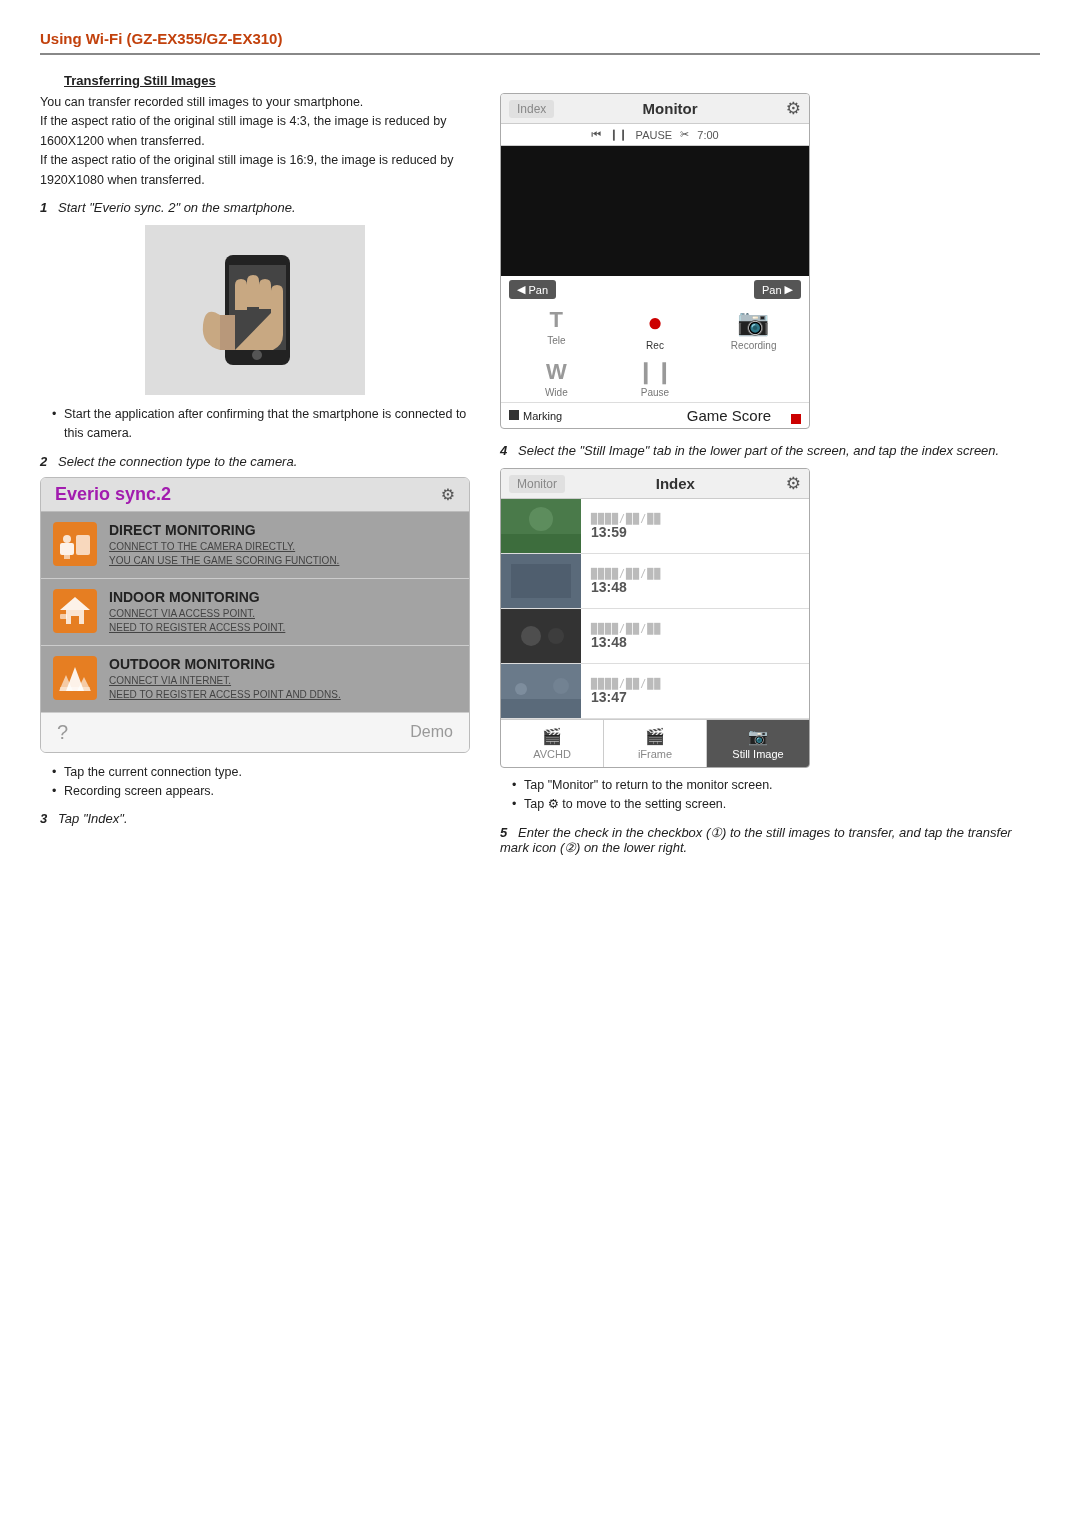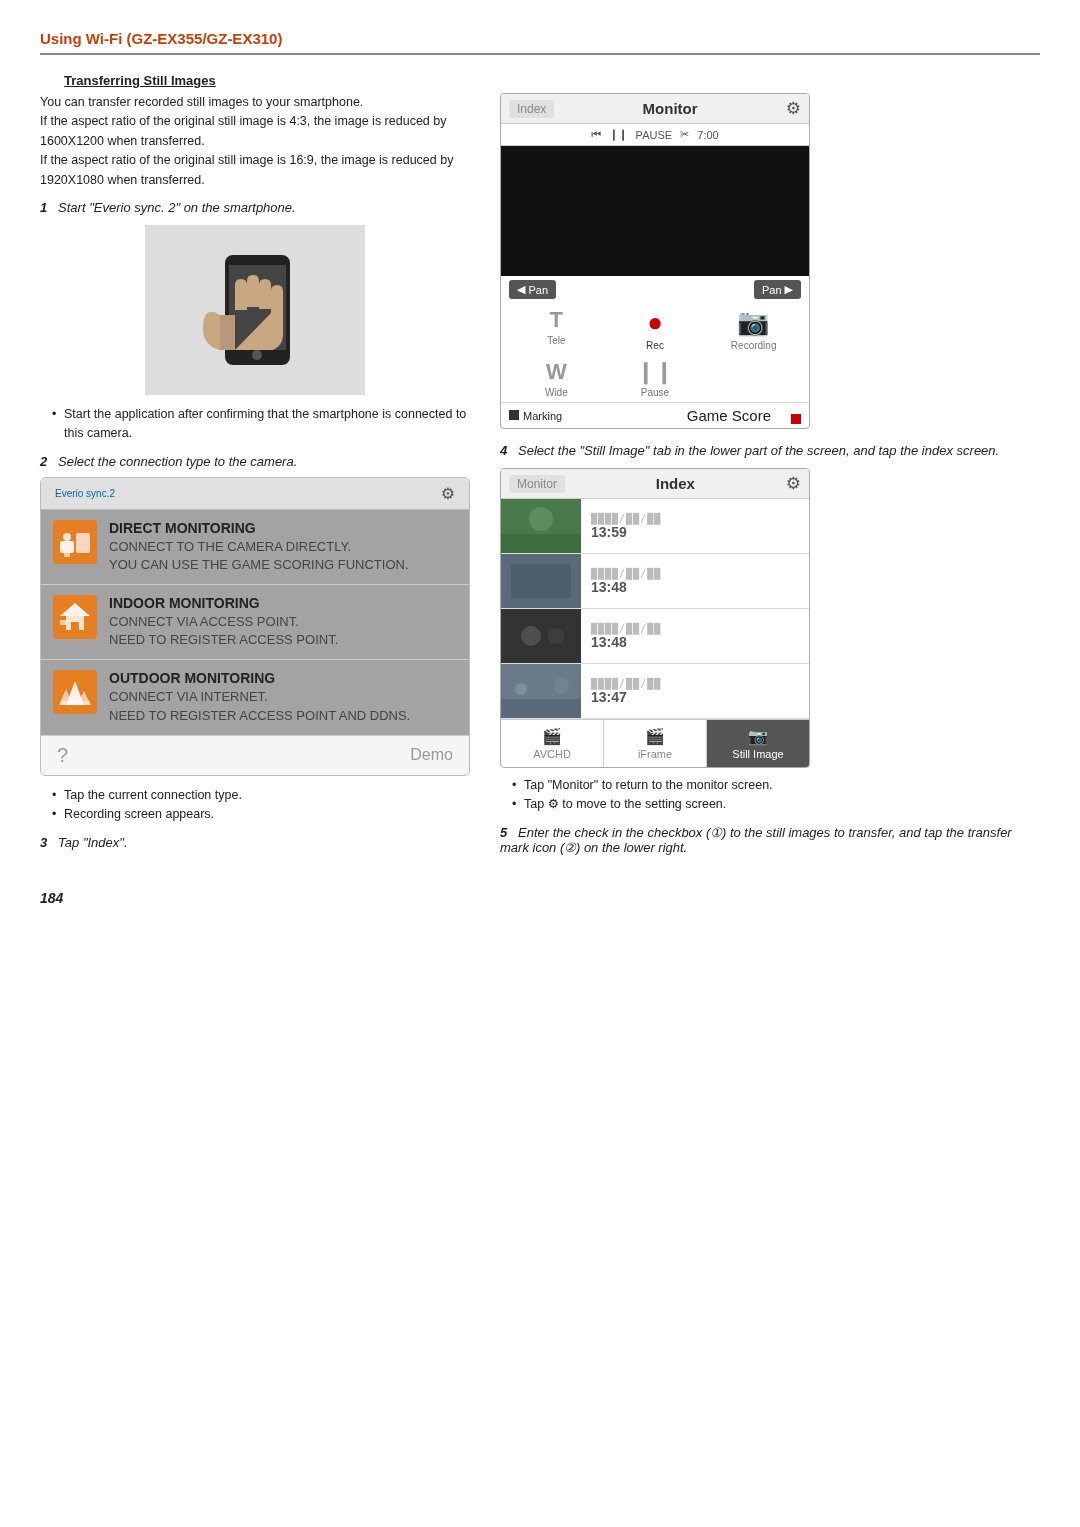--- a/index.html
+++ b/index.html
@@ -97,23 +97,23 @@
     }
     .conn-selector-header {
       background: #e0e0e0;
       display: flex;
       align-items: center;
       justify-content: space-between;
       padding: 6px 14px;
       border-bottom: 1px solid #bbb;
     }
     .conn-selector-header .sync-title {
-      font-size: 10px;
-      color: #0369a1;
-      font-weight: normal;
+      font-size: 18px;
+      color: #a21caf;
+      font-weight: bold;
     }
     .gear-icon-sm {
       font-size: 16px;
       color: #555;
     }
     .conn-item {
       display: flex;
       align-items: flex-start;
       padding: 10px 12px;
       border-bottom: 1px solid #ccc;
@@ -137,23 +137,24 @@
     .conn-icon-indoor { background: #e67e22; }
     .conn-icon-outdoor { background: #e67e22; }
     .conn-text-block { flex: 1; }
     .conn-item-title {
       font-weight: bold;
       font-size: 14px;
       color: #222;
       margin-bottom: 2px;
     }
     .conn-item-desc {
-      font-size: 13px;
+      font-size: 10px;
       color: #444;
       line-height: 1.4;
+      text-decoration: underline;
     }
     .conn-demo-row {
       display: flex;
       align-items: center;
       justify-content: space-between;
       padding: 8px 16px;
       background: #f5f5f5;
     }
     .demo-question {
       font-size: 20px;
@@ -688,15 +689,14 @@
         <div class="step-label">
           <span class="step-num">5</span>
           &nbsp;&nbsp;<span>Enter the check in the checkbox (①) to the still images to transfer, and tap the transfer mark icon (②) on the lower right.</span>
         </div>
       </div>
 
     </div>
 
   </div>
 
-  <div class="page-num">184</div>
 
 </div>
 
 </body></html>

